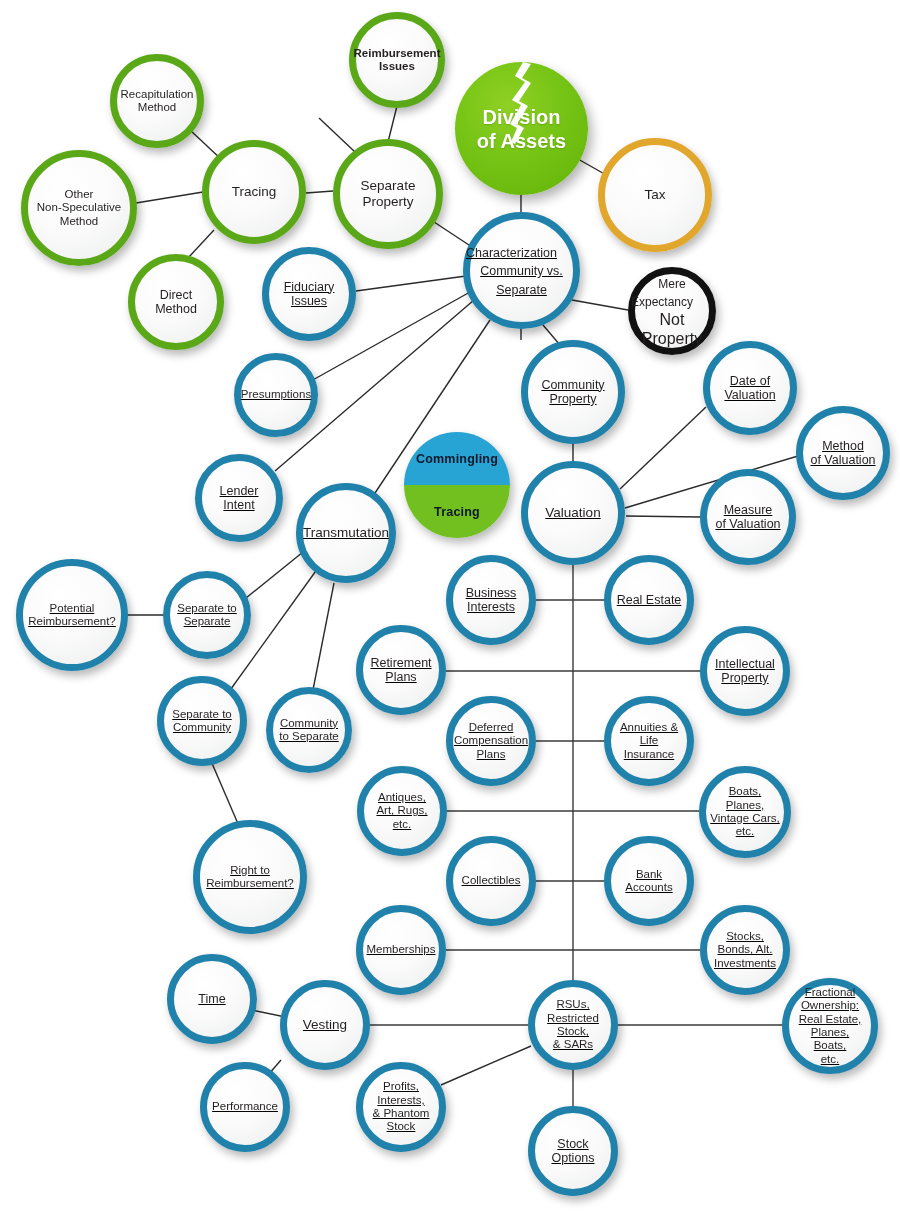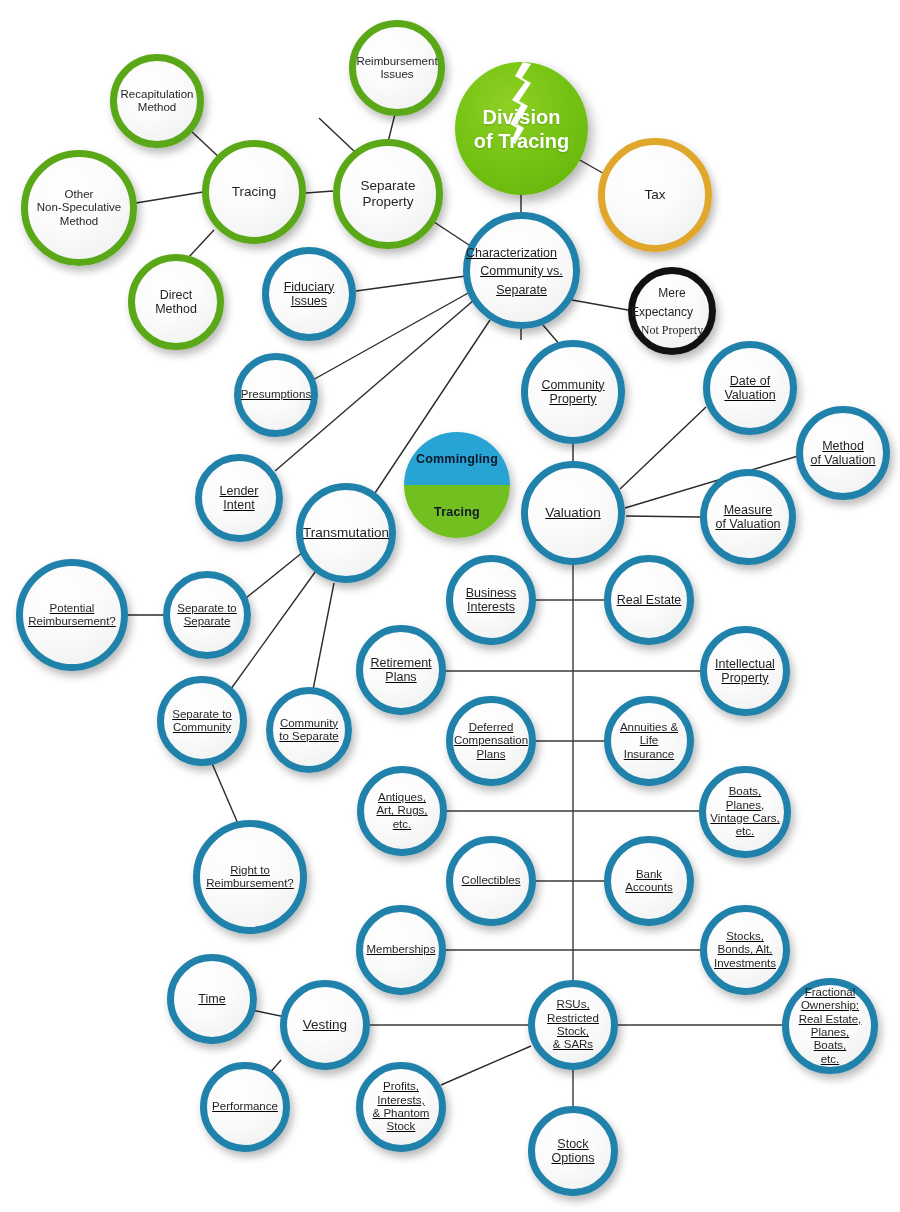--- a/index.html
+++ b/index.html
@@ -35,21 +35,21 @@
   .split .top{background:#27a3d4;}
   .split .bot{background:#72bf20;}
   .split .lbl{color:#0f172a;font-size:12.5px;font-weight:bold;letter-spacing:.2px;}
 
   
   .divided .lbl{display:block;}
   .divided .rule{height:1.5px;background:#3a3a3a;margin:3px 10px;}
   .divided .t1{font-size:12.5px;}
   .divided .t2{font-size:12.5px;}
   .divided.blk .t1{font-size:12px;}
-  .divided.blk .t2{font-size:12px;font-family:Liberation Serif, serif;}
+  .divided.blk .t2{font-size:16px;}
 </style>
 </head>
 <body>
 
 <div id="canvas">
 
   <svg id="edges" viewBox="0 0 900 1212">
     <g stroke="#2b2b2b" stroke-width="1.4" fill="none">
 
       <line x1="190" y1="130" x2="222" y2="160"></line>
@@ -101,32 +101,32 @@
       <line x1="252" y1="1010" x2="290" y2="1018"></line>
       <line x1="281" y1="1060" x2="262" y2="1082"></line>
     </g>
   </svg>
 
   <div class="hero" style="left:455px;top:62px;width:133px;height:133px;">
     <svg class="crack" viewBox="0 0 133 133">
       <path d="M68 0 L60 14 L70 20 L57 38 L66 43 L55 62 L62 66 L56 80 L60 82 L69 66 L62 62 L73 44 L64 39 L76 21 L67 16 L76 2 Z" fill="#ffffff"></path>
     </svg>
     <span class="lbl">
-      <span>Division</span><br><span>of Tracing</span>
+      <span>Division</span><br><span>of Assets</span>
     </span>
   </div>
 
   <div class="node ring-green tiny" style="left:110px;top:54px;width:94px;height:94px;">
     <span class="lbl">
       <span>Recapitulation</span><br><span>Method</span>
     </span>
   </div>
 
 
-  <div class="node ring-green tiny" style="left:349px;top:20px;width:96px;height:96px;">
+  <div class="node ring-green tiny" style="left:349px;top:12px;width:96px;height:96px;font-weight:bold;">
     <span class="lbl">
       <span>Reimbursement</span><br><span>Issues</span>
     </span>
   </div>
 
   <div class="node ring-green tiny" style="left:21px;top:150px;width:116px;height:116px;">
     <span class="lbl">
       <span>Other</span><br>
       <span>Non-Speculative</span><br>
       <span>Method</span>

